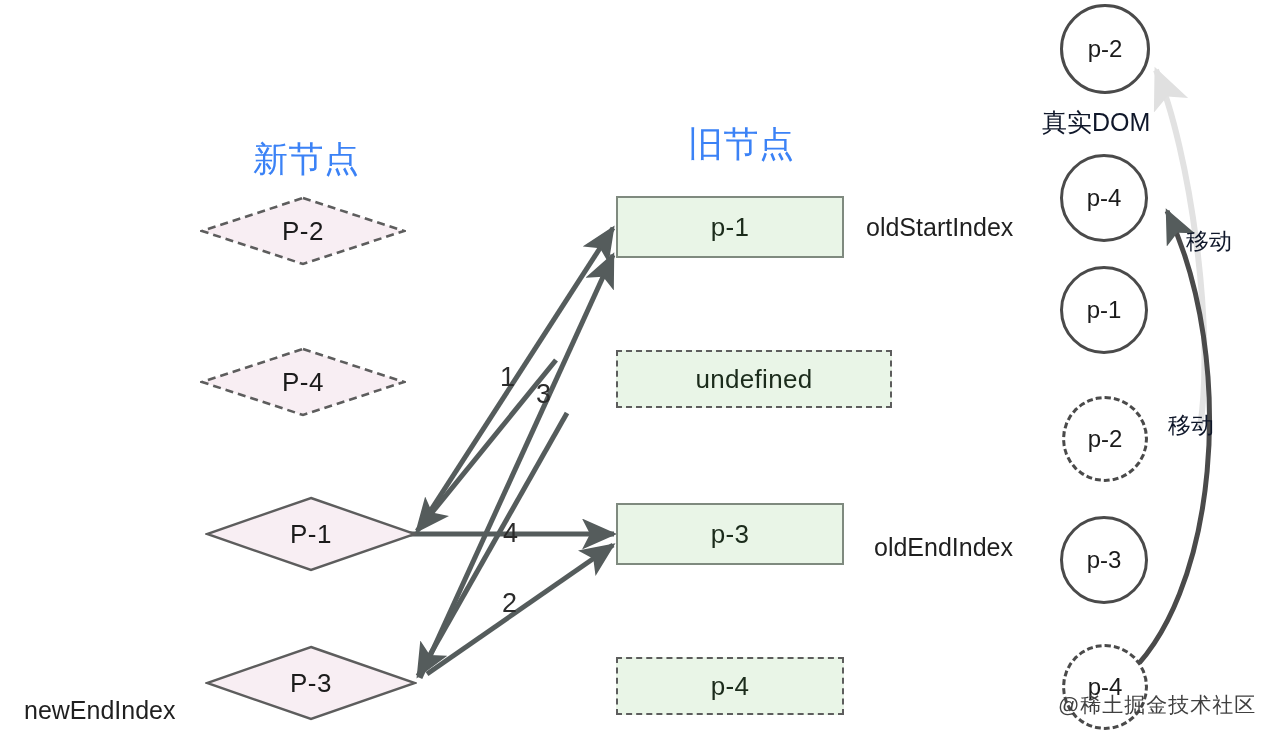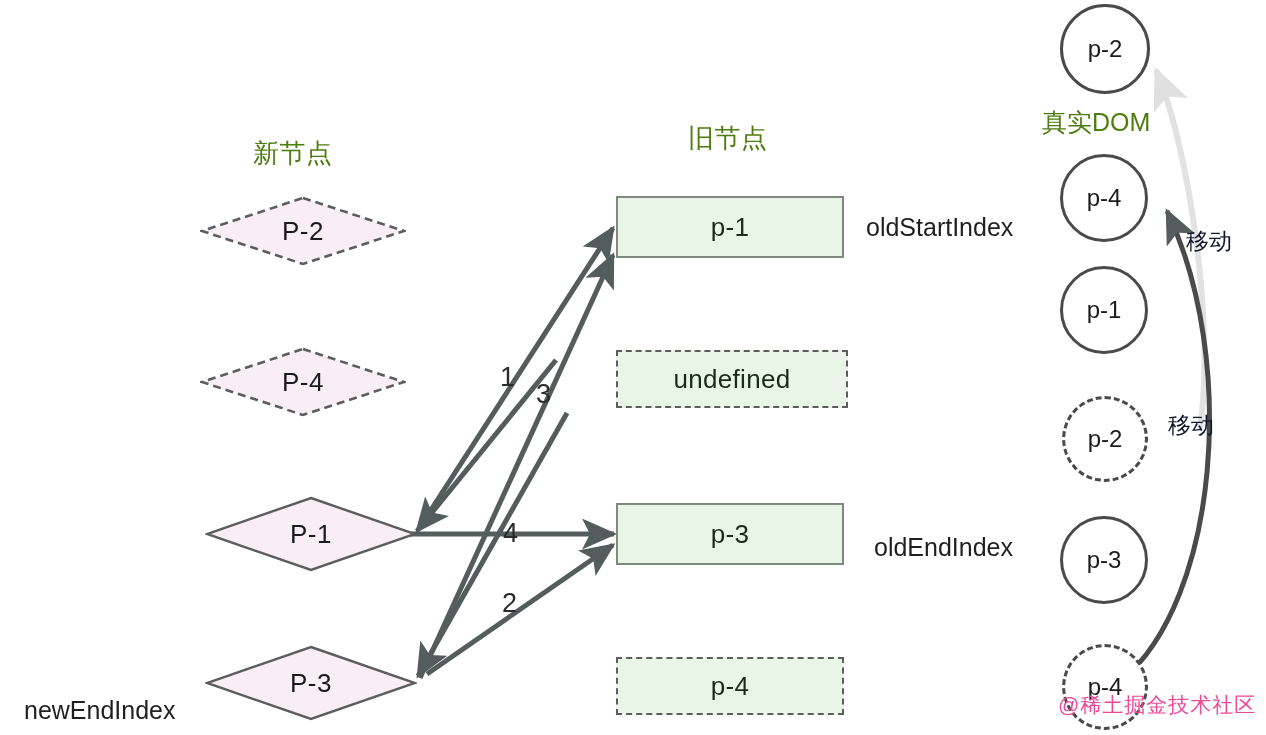--- a/index.html
+++ b/index.html
@@ -16,22 +16,22 @@
   }
   svg.layer{
     position:absolute;
     left:0;top:0;
     width:1266px;
     height:735px;
     pointer-events:none;
   }
   .col-title{
     position:absolute;
-    font-size:26px;
-    color:#4d7c0f;
+    font-size:35px;
+    color:#3b82f6;
     white-space:nowrap;
     letter-spacing:.5px;
   }
   .side-label{
     position:absolute;
     font-size:25px;
     color:#1f1f1f;
     white-space:nowrap;
     text-align:right;
   }
@@ -43,21 +43,21 @@
   }
   .move-label{
     position:absolute;
     font-size:23px;
     color:#0f172a;
     white-space:nowrap;
   }
   .dom-title{
     position:absolute;
     font-size:25px;
-    color:#4d7c0f;
+    color:#0f172a;
     white-space:nowrap;
   }
   
   .diamond{
     position:absolute;
     display:flex;
     align-items:center;
     justify-content:center;
   }
   .diamond .shape{
@@ -96,21 +96,21 @@
     align-items:center;
     justify-content:center;
     font-size:24px;
     color:#1b1b1b;
   }
   .dom-circle.solid{ border:3px solid #4a4a4a; }
   .dom-circle.dashed{ border:3px dashed #4a4a4a; }
   .watermark{
     position:absolute;
     font-size:21px;
-    color:#ec4899;
+    color:#404040;
     white-space:nowrap;
     letter-spacing:1px;
   }
 </style>
 </head>
 <body>
 
 <div id="canvas">
 
   <div class="col-title" style="left:253px;top:136px;">新节点</div>
@@ -187,21 +187,21 @@
     <svg class="shape" viewBox="0 0 212 76" preserveAspectRatio="none">
       <polygon points="106,2 210,38 106,74 2,38" fill="#f8eef3" stroke="#5d5d5d" stroke-width="2.4"></polygon>
     </svg>
     <span class="txt">P-3</span>
   </div>
   <div class="side-label" style="left:24px;top:668px;margin-top:28px;">newEndIndex</div>
 
   <div class="node-box solid" style="left:616px;top:196px;width:228px;height:62px;">p-1</div>
   <div class="side-label" style="left:866px;top:213px;">oldStartIndex</div>
 
-  <div class="node-box dashed" style="left:616px;top:350px;width:232px;height:58px;">undefined</div>
+  <div class="node-box dashed" style="left:616px;top:350px;width:276px;height:58px;">undefined</div>
 
   <div class="node-box solid" style="left:616px;top:503px;width:228px;height:62px;">p-3</div>
   <div class="side-label" style="left:874px;top:521px;margin-top:12px;">oldEndIndex</div>
 
   <div class="node-box dashed" style="left:616px;top:657px;width:228px;height:58px;">p-4</div>
 
   <div class="step-num" style="left:500px;top:362px;">1</div>
   <div class="step-num" style="left:536px;top:379px;">3</div>
   <div class="step-num" style="left:503px;top:518px;">4</div>
   <div class="step-num" style="left:502px;top:588px;">2</div>

